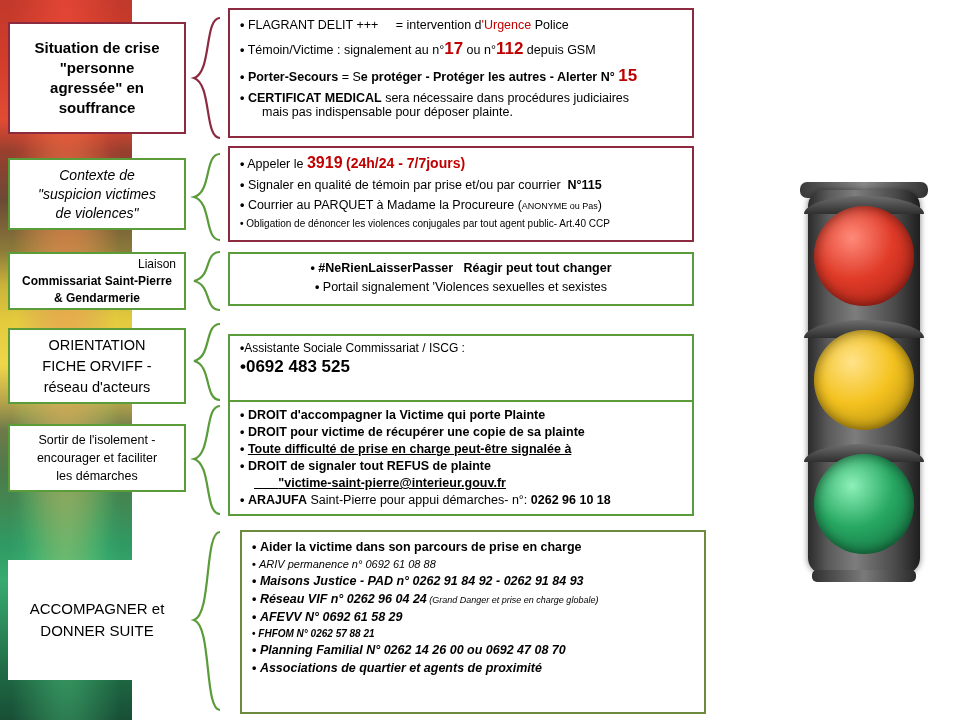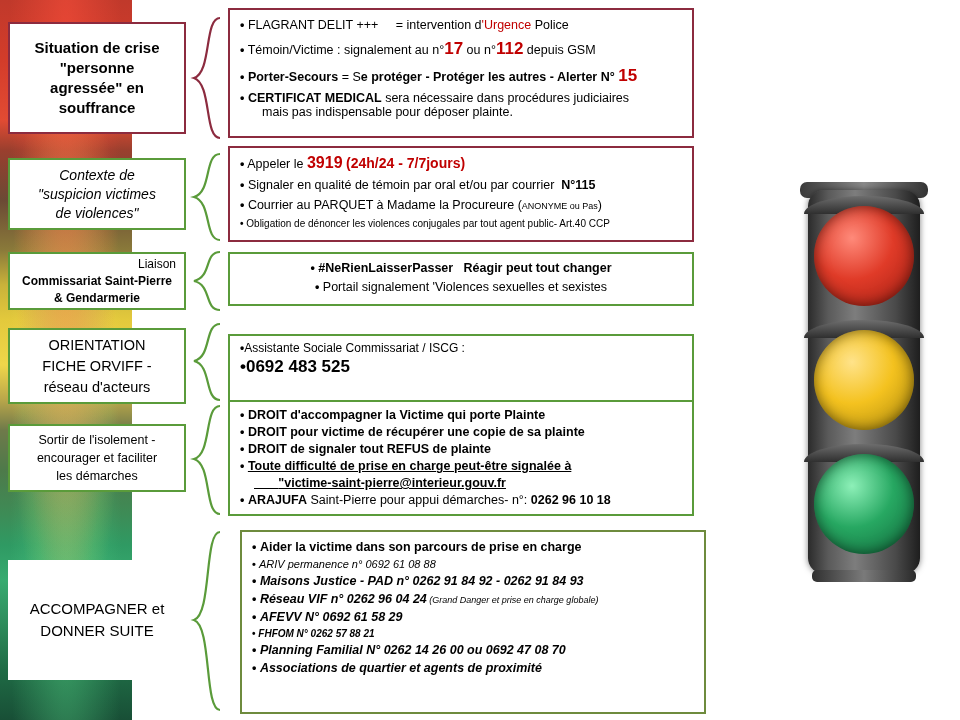--- a/index.html
+++ b/index.html
@@ -173,21 +173,21 @@
 
 <div class="content-box red-border" style="left:228px;top:146px;width:466px;height:96px;padding:6px 10px;">
   <div style="font-size:12.5px;margin-bottom:6px;">
     <span class="dot">•</span>
     <span>Appeler  le</span>
     <span class="t-red b" style="font-size:16px;">3919</span>
     <span class="t-red b sm">(24h/24 - 7/7jours)</span>
   </div>
   <div style="font-size:12.5px;margin-bottom:6px;">
     <span class="dot">•</span>
-    <span>Signaler en qualité de témoin par oral et/ou par courrier</span>
+    <span>Signaler en qualité de témoin par prise et/ou par courrier</span>
     &nbsp;<span class="b">N°115</span>
   </div>
   <div style="font-size:12.5px;margin-bottom:6px;">
     <span class="dot">•</span>
     <span>Courrier au PARQUET à Madame  la Procureure (</span><span class="xs">ANONYME ou Pas</span><span>)</span>
   </div>
   <div style="font-size:10px;">
     <span class="dot">•</span>
     <span>Obligation de dénoncer les violences conjugales par tout agent public- Art.40 CCP</span>
   </div>
@@ -260,25 +260,25 @@
   <div style="font-size:12.5px;margin-bottom:3px;">
     <span class="dot">•</span>
     <span class="b">DROIT d'accompagner la Victime  qui  porte Plainte</span>
   </div>
   <div style="font-size:12.5px;margin-bottom:3px;">
     <span class="dot">•</span>
     <span class="b">DROIT pour victime de récupérer une copie de sa plainte</span>
   </div>
   <div style="font-size:12.5px;margin-bottom:3px;">
     <span class="dot">•</span>
+    <span class="b u">Toute difficulté de prise en charge peut-être  signalée à</span>
+  </div>
+  <div style="font-size:12.5px;margin-bottom:3px;">
+    <span class="dot">•</span>
     <span class="b">DROIT  de signaler tout REFUS  de plainte</span>
-  </div>
-  <div style="font-size:12.5px;margin-bottom:3px;">
-    <span class="dot">•</span>
-    <span class="b u">Toute difficulté de prise en charge peut-être  signalée à</span>
   </div>
   <div style="font-size:12.5px;margin-bottom:3px;padding-left:14px;">
     <span class="u">&nbsp;&nbsp;&nbsp;&nbsp;&nbsp;&nbsp;&nbsp;</span><span class="b u">"victime-saint-pierre@interieur.gouv.fr</span>
   </div>
   <div style="font-size:12.5px;">
     <span class="dot">•</span>
     <span class="b">ARAJUFA</span>
     <span>Saint-Pierre pour appui démarches- n°:</span>
     <span class="b">0262 96 10 18</span>
   </div>

